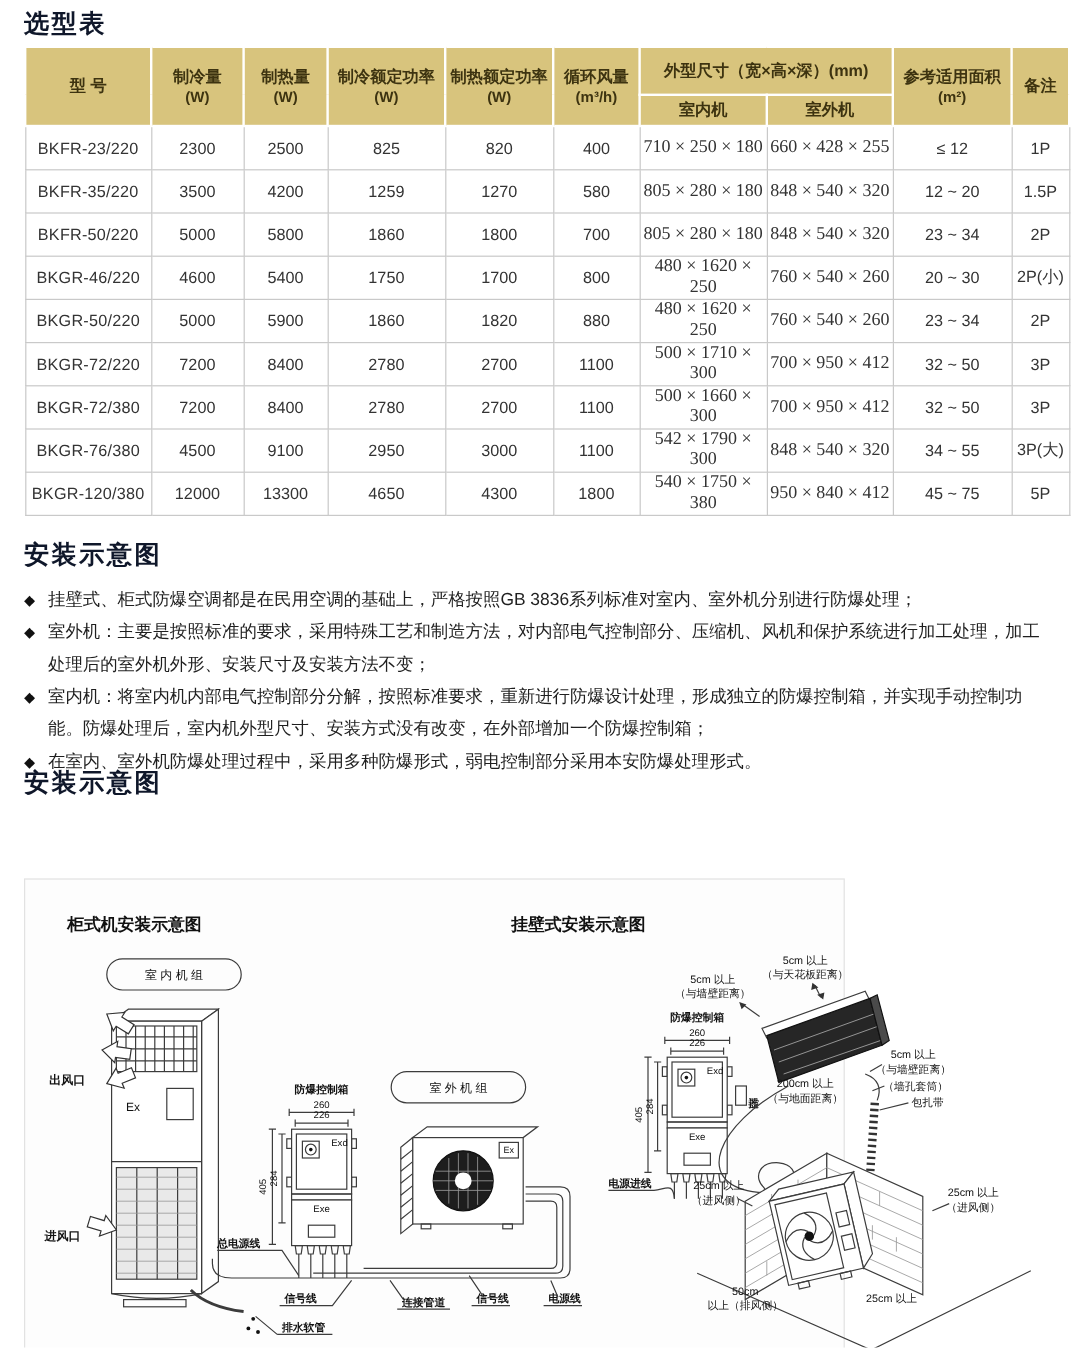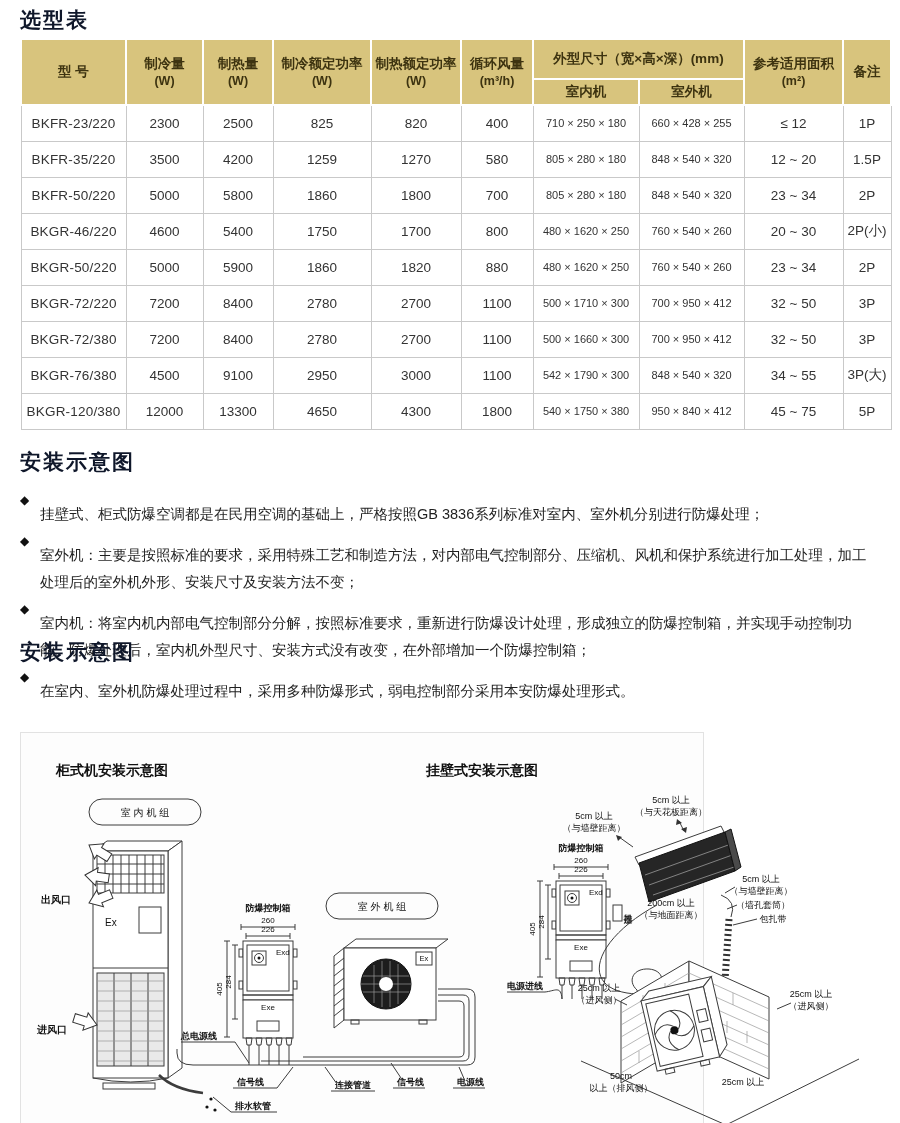--- a/index.html
+++ b/index.html
@@ -10,27 +10,27 @@
   #h-selection { top:6px; }
   #h-treatment { top:448px; }
   #h-installation { top:638px; }
 
   table.sel { position:absolute; top:38px; left:20px; width:870px; border-collapse:collapse; table-layout:fixed; }
   table.sel th { background:#d8c47d; border:2px solid #fff; color:#3d3310; font-size:13.5px; font-weight:bold; text-align:center; vertical-align:middle; line-height:1.3; padding:2px 1px; }
   table.sel thead tr:first-child th { height:40px; }
   table.sel thead tr:last-child th { height:26px; }
   table.sel th .unit { display:block; font-size:12.5px; }
   table.sel td { border:1px solid #c9c9c9; background:#fff; color:#333; font-size:13.5px; text-align:center; vertical-align:middle; height:36px; padding:0 1px; }
-  table.sel td.dim { font-size:11px; }
+  table.sel td.dim { font-size:15px;font-family:Liberation Serif, serif; }
   table.sel td.model { letter-spacing:0.2px; }
 
   .bullets { position:absolute; top:487px; left:20px; width:860px; }
   .bullet { display:flex; align-items:flex-start; color:#1f1f1f; font-size:14.5px; line-height:27px; }
   .bullet .glyph { flex:0 0 20px; font-size:12px; line-height:27px; color:#111; }
-  .bullet p { flex:1;margin-top:14px; }
+  .bullet p { flex:1; }
 
   .diagram-box { position:absolute; top:700px; left:20px; width:684px; height:408px; border:1px solid #e2e2e2; background:#fdfdfd;margin-top:32px; }
   svg text { font-family:"Liberation Sans","DejaVu Sans",sans-serif; fill:#111; }
   .t7  { font-size:7.5px; }
   .t8  { font-size:8px; }
   .t9  { font-size:9px; }
   .t9b { font-size:9px; font-weight:bold; }
   .t10 { font-size:10px; }
   .t10b{ font-size:10px; font-weight:bold; }
   .t14b{ font-size:14px; font-weight:bold; }

